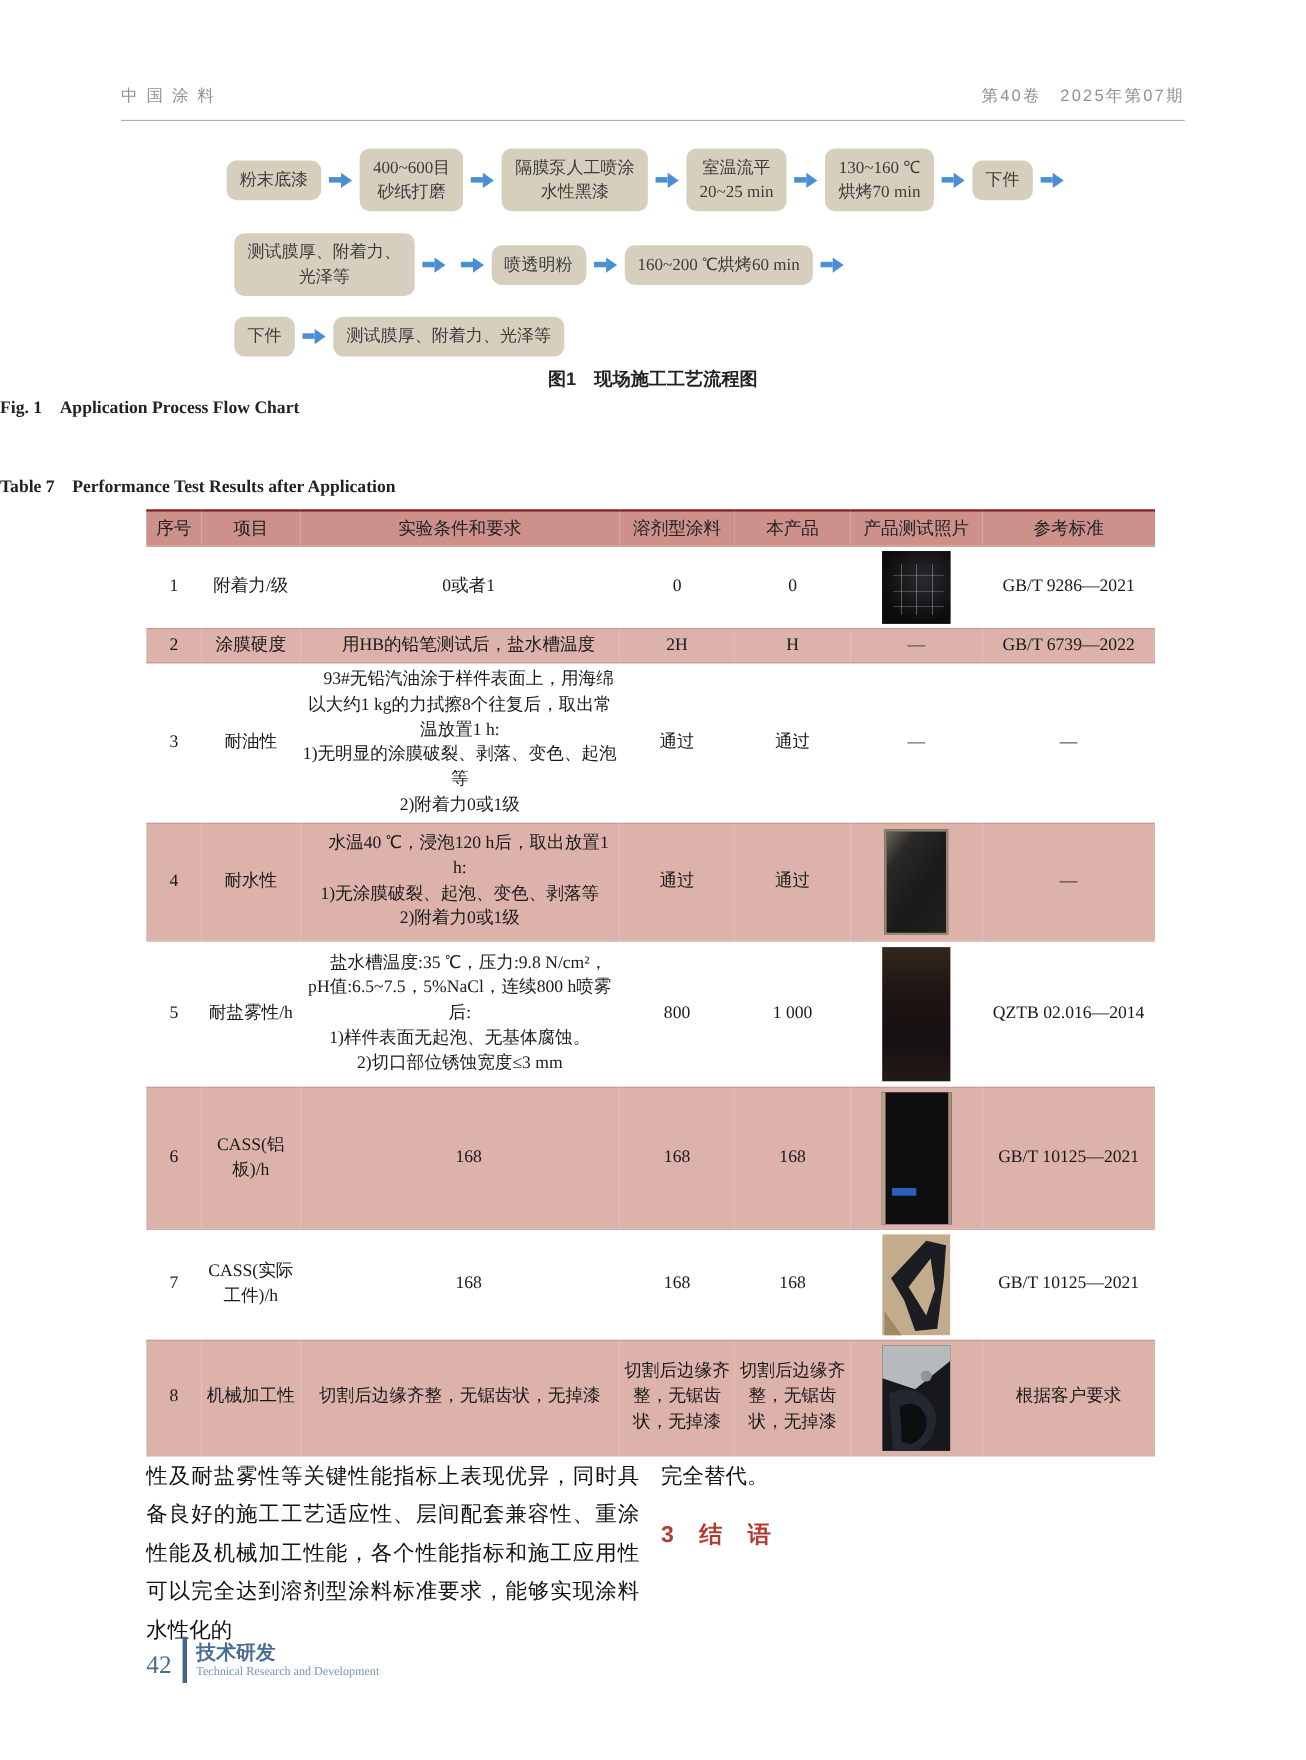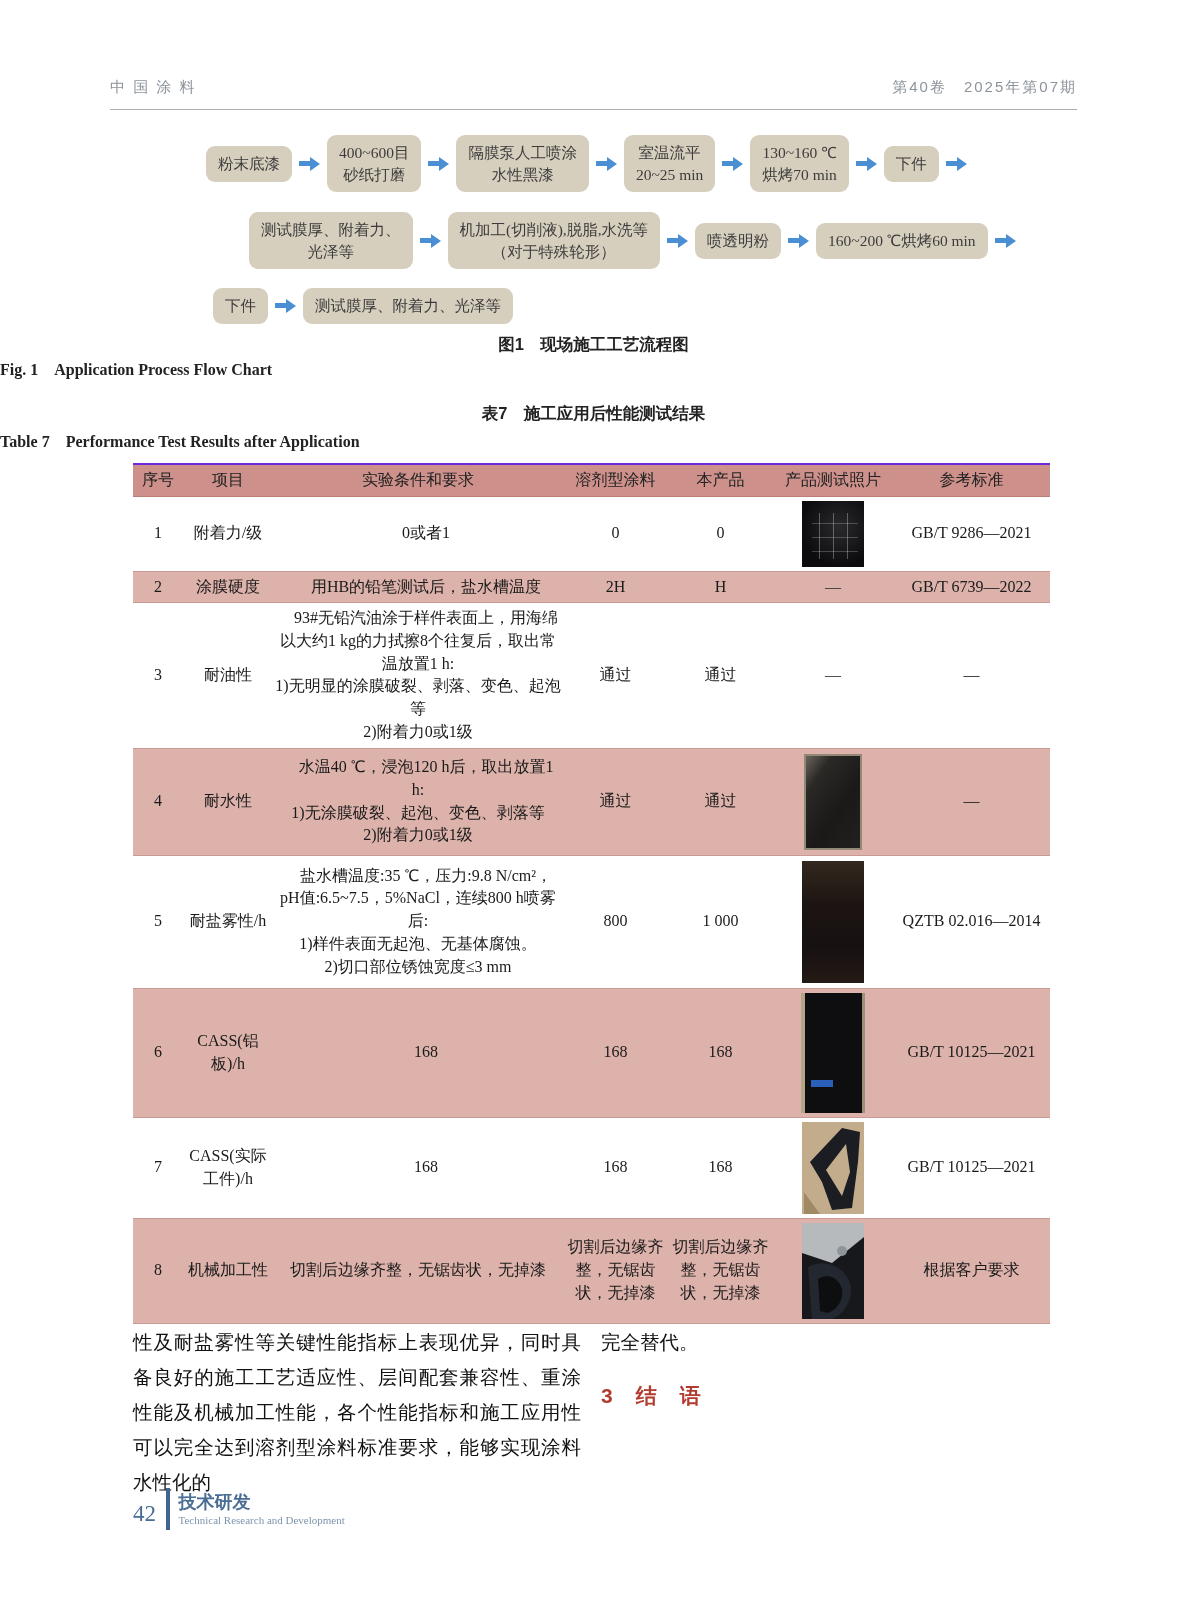--- a/index.html
+++ b/index.html
@@ -21,21 +21,21 @@
   .farrow .head { width:0; height:0; border-top:7px solid transparent; border-bottom:7px solid transparent; border-left:10px solid #4a8fd3; }
   
   .cap-zh { position:absolute; left:0; width:100%; text-align:center;
     font-family:"Liberation Sans", sans-serif; font-weight:bold; font-size:16.5px; color:#222; }
   .cap-en { position:absolute; left:0; width:100%; 
     font-family:"Liberation Serif", serif; font-weight:bold; font-size:16px; color:#222; }
   
   table.perf { position:absolute; left:133px; top:463px; width:917px; border-collapse:collapse; table-layout:fixed;
     font-size:16px; }
   table.perf th { background:#cd908a; font-weight:normal; height:32px; text-align:center; color:#222;
-    border-top:2px solid #6d28d9; border-bottom:1px solid #bd7d77; }
+    border-top:2px solid #7f1d1d; border-bottom:1px solid #bd7d77; }
   table.perf td { vertical-align:middle; text-align:center; padding:4px 2px; line-height:1.42; }
   tr.alt td { background:#dcb2ab; border-top:1px solid #c99a93; border-bottom:1px solid #c99a93; }
   td.cond { text-align:left; white-space:pre-line; padding-left:10px; padding-right:6px; text-indent:1em; }
   td.cond.center { text-align:center; text-indent:0; }
   .dash { color:#333; }
   
   .ph { margin:0 auto; display:block; }
   .ph-adhesion { width:62px; height:66px; background-color:#0c0c0e;
     background-image:
       repeating-linear-gradient(90deg, transparent 0 7px, rgba(255,255,255,.30) 7px 8px, transparent 8px 14px),
@@ -101,29 +101,27 @@
         <span class="shaft"></span>
         <span class="head"></span>
       </span>
     <div class="fbox">下件</div>
     <span class="farrow">
         <span class="shaft"></span>
         <span class="head"></span>
       </span>
   </div>
 
-  <div class="flowrow" style="left:213px; top:212px;margin-left:36px;">
+  <div class="flowrow" style="left:213px; top:212px;">
     <div class="fbox">测试膜厚、附着力、
 光泽等</div>
     <span class="farrow">
         <span class="shaft"></span>
         <span class="head"></span>
       </span>
-    <div class="fbox">机加工(切削液),脱脂,水洗等
-（对于特殊轮形）</div>
     <span class="farrow">
         <span class="shaft"></span>
         <span class="head"></span>
       </span>
     <div class="fbox">喷透明粉</div>
     <span class="farrow">
         <span class="shaft"></span>
         <span class="head"></span>
       </span>
     <div class="fbox">160~200 ℃烘烤60 min</div>
@@ -138,21 +136,20 @@
     <span class="farrow">
         <span class="shaft"></span>
         <span class="head"></span>
       </span>
     <div class="fbox">测试膜厚、附着力、光泽等</div>
   </div>
 
   <div class="cap-zh" style="top:334px;">图1　现场施工工艺流程图</div>
   <div class="cap-en" style="top:360px;">Fig. 1　Application Process Flow Chart</div>
 
-  <div class="cap-zh" style="top:403px;">表7　施工应用后性能测试结果</div>
   <div class="cap-en" style="top:432px;">Table 7　Performance Test Results after Application</div>
 
   <table class="perf">
     <colgroup>
       <col style="width:50px">
         <col style="width:90px">
         <col style="width:290px">
       <col style="width:105px">
         <col style="width:105px">
         <col style="width:120px">

